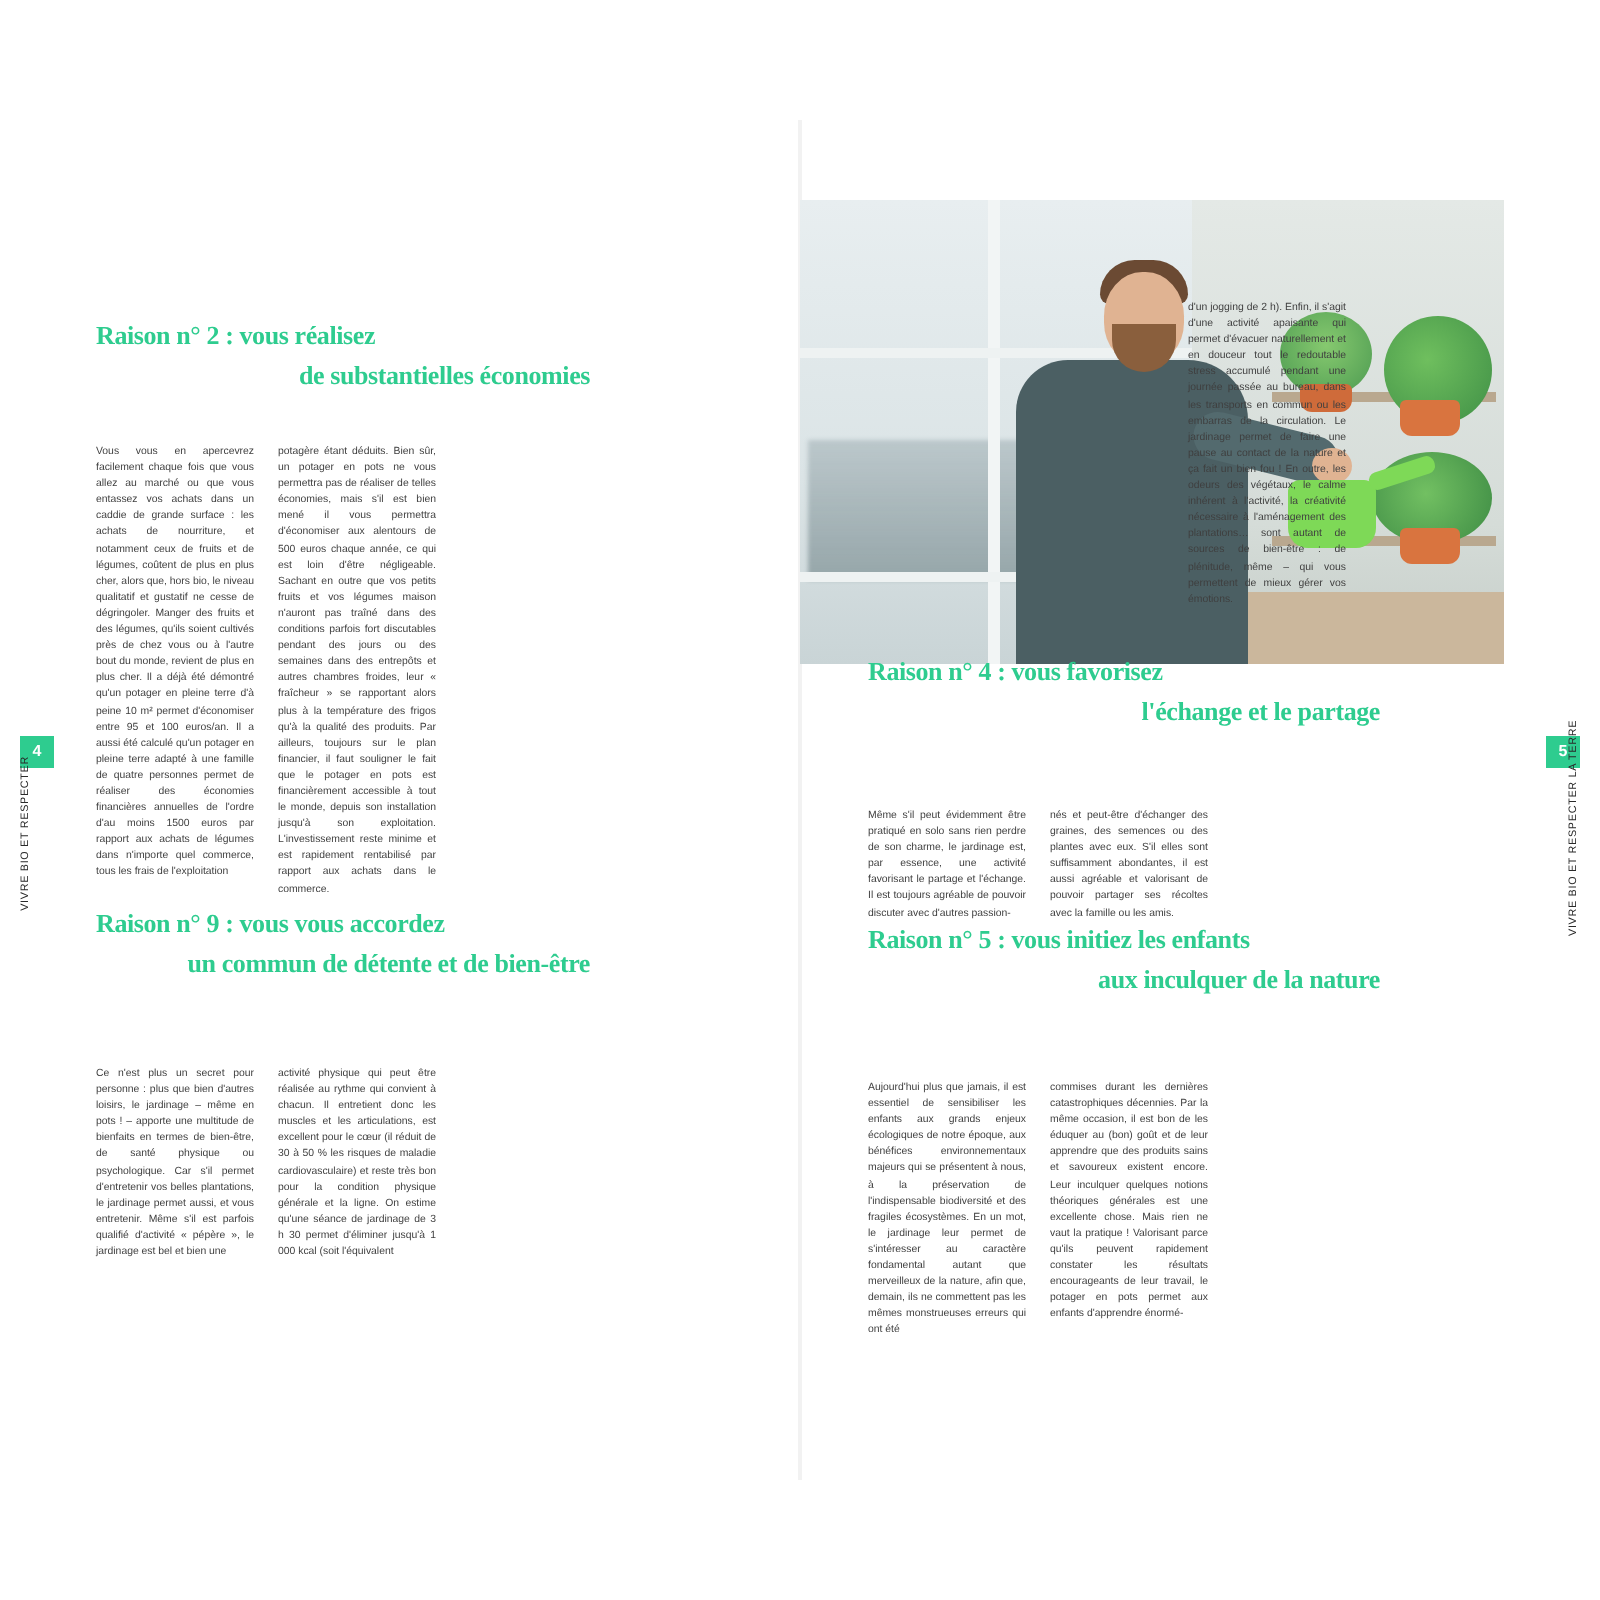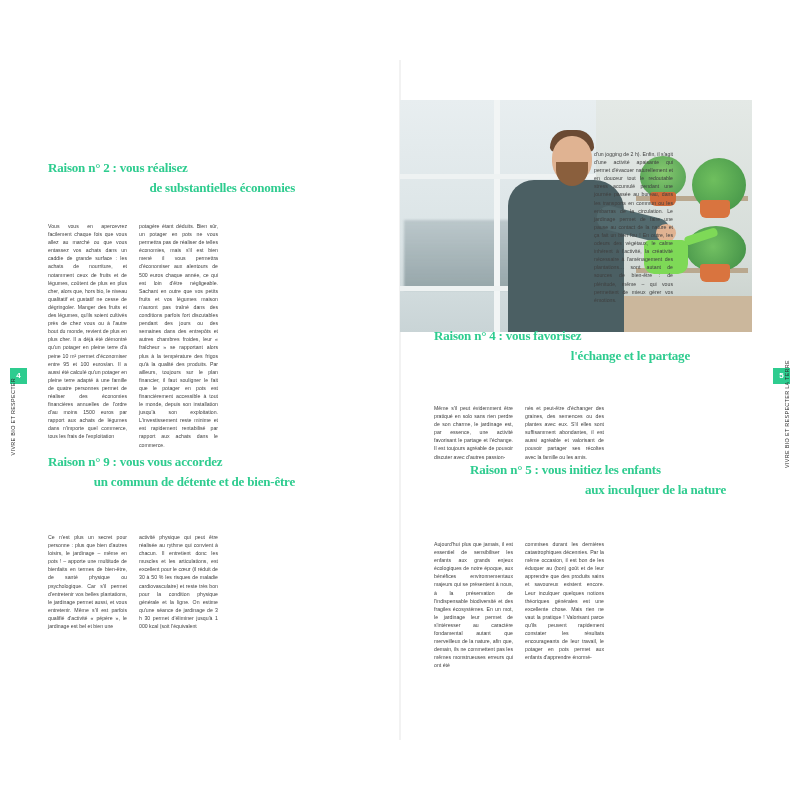--- a/index.html
+++ b/index.html
@@ -303,21 +303,21 @@
 
   <div class="cols" style="left:434px;top:404px;">
     <div class="col">
       <p>Même s'il peut évidemment être pratiqué en solo sans rien perdre de son charme, le jardinage est, par essence, une activité favorisant le partage et l'échange. Il est toujours agréable de pouvoir discuter avec d'autres passion-</p>
     </div>
     <div class="col">
       <p>nés et peut-être d'échanger des graines, des semences ou des plantes avec eux. S'il elles sont suffisamment abondantes, il est aussi agréable et valorisant de pouvoir partager ses récoltes avec la famille ou les amis.</p>
     </div>
   </div>
 
-  <div class="heading" style="position:absolute;left:434px;top:460px;width:256px;margin-left:36px;">
+  <div class="heading" style="position:absolute;left:434px;top:460px;width:256px;">
     <span class="l1">Raison n° 5 : vous initiez les enfants</span>
     <span class="l2">aux inculquer de la nature</span>
   </div>
 
   <div class="cols" style="left:434px;top:540px;">
     <div class="col">
       <p>Aujourd'hui plus que jamais, il est essentiel de sensibiliser les enfants aux grands enjeux écologiques de notre époque, aux bénéfices environnementaux majeurs qui se présentent à nous, à la préservation de l'indispensable biodiversité et des fragiles écosystèmes. En un mot, le jardinage leur permet de s'intéresser au caractère fondamental autant que merveilleux de la nature, afin que, demain, ils ne commettent pas les mêmes monstrueuses erreurs qui ont été</p>
     </div>
     <div class="col">
       <p>commises durant les dernières catastrophiques décennies. Par la même occasion, il est bon de les éduquer au (bon) goût et de leur apprendre que des produits sains et savoureux existent encore. Leur inculquer quelques notions théoriques générales est une excellente chose. Mais rien ne vaut la pratique ! Valorisant parce qu'ils peuvent rapidement constater les résultats encourageants de leur travail, le potager en pots permet aux enfants d'apprendre énormé-</p>

